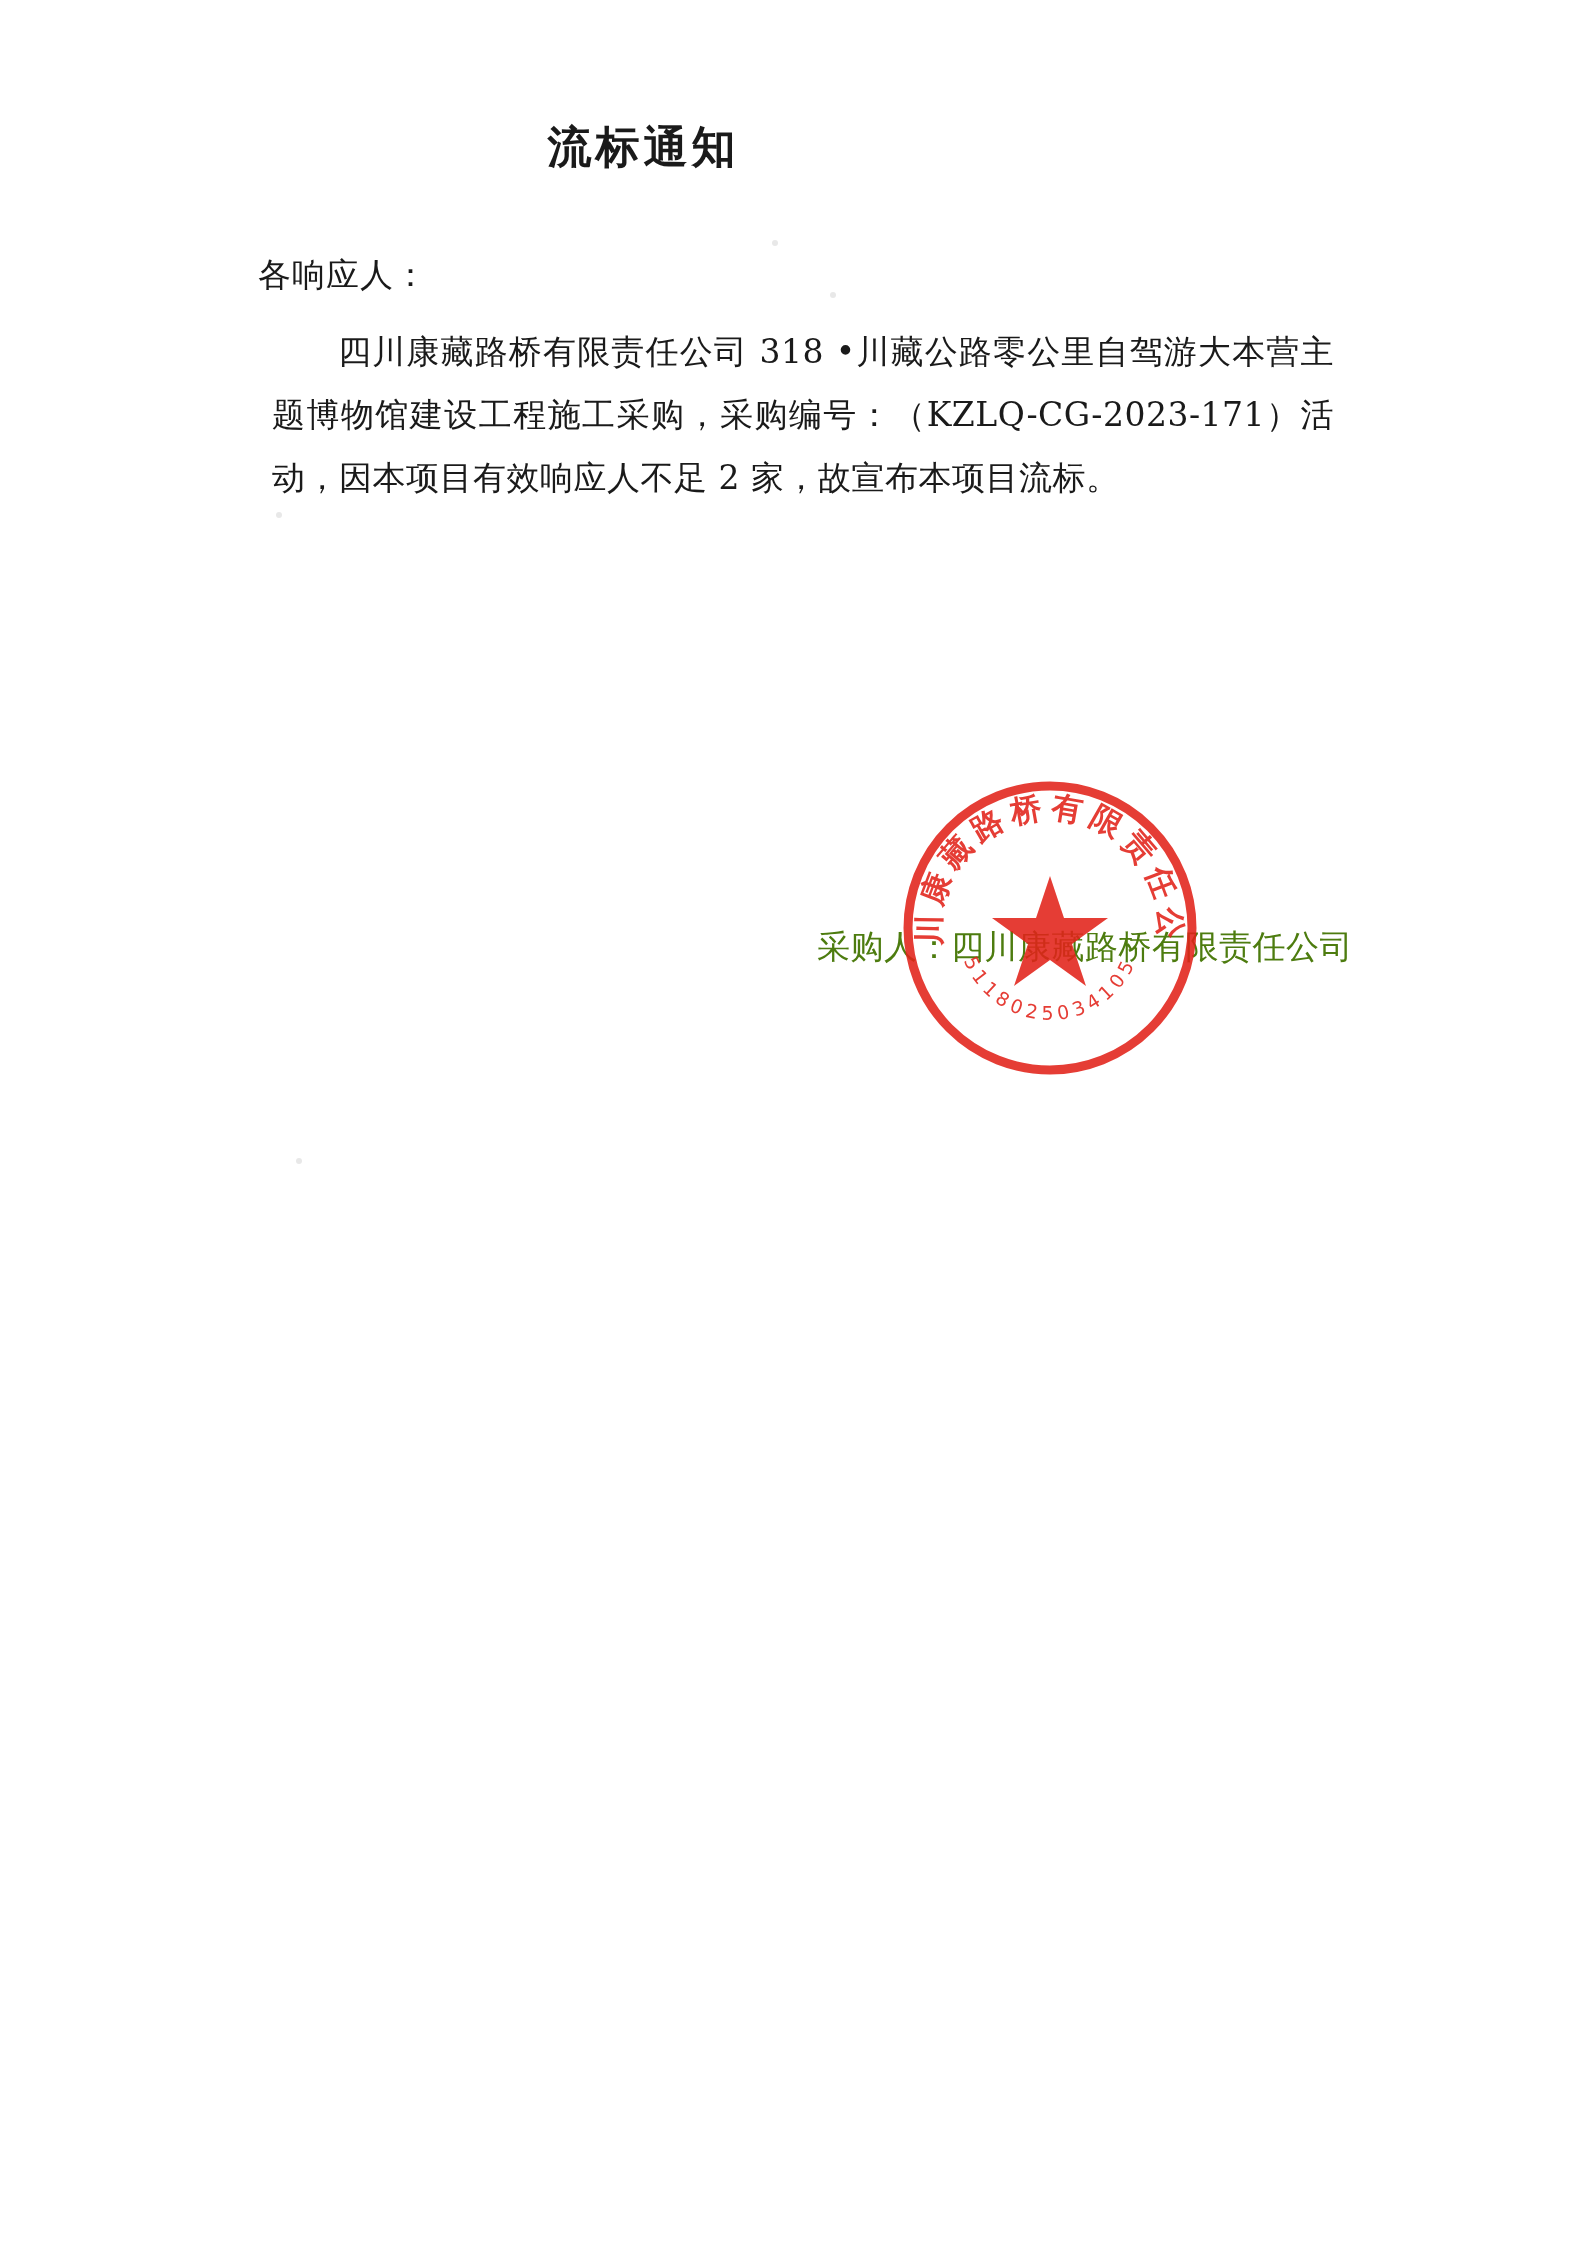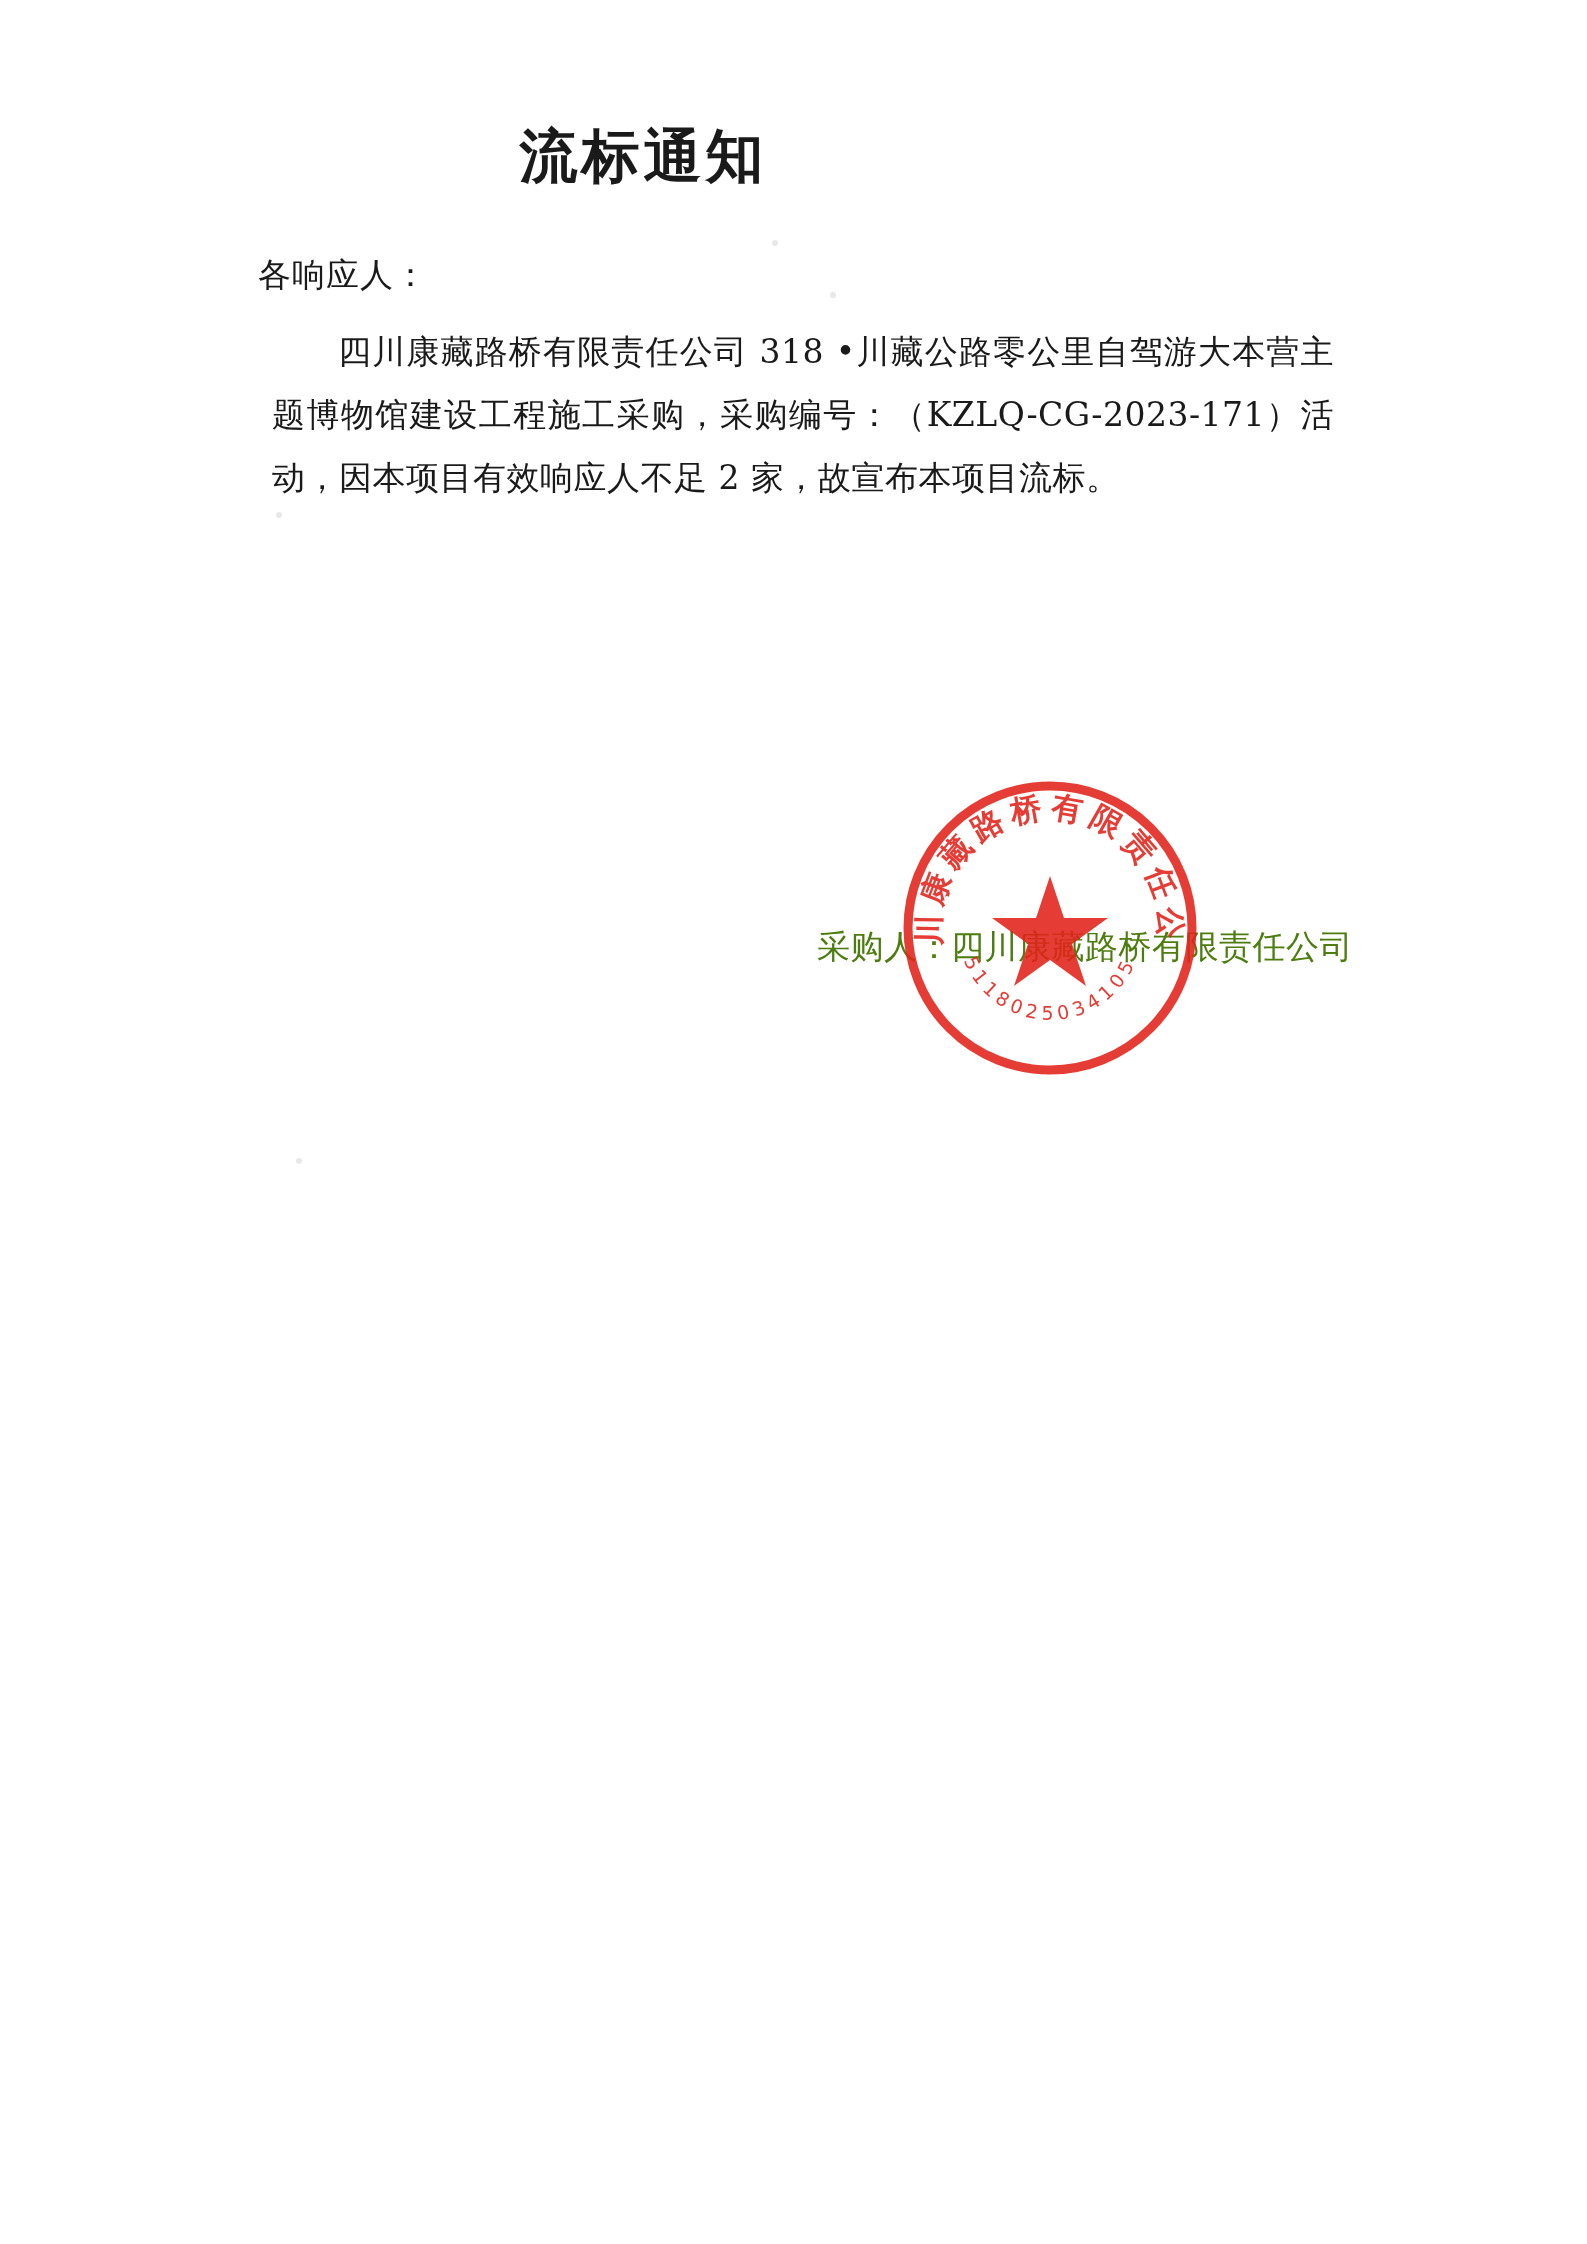--- a/index.html
+++ b/index.html
@@ -18,21 +18,21 @@
     overflow: hidden;
   }
   .doc-title {
     position: absolute;
     top: 118px;
     left: 0;
     width: 1287px;
     text-align: center;
     font-family: "DejaVu Serif", "Liberation Serif", serif;
     font-weight: bold;
-    font-size: 58px;
+    font-size: 44px;
     letter-spacing: 4px;
     color: #1a1a1a;
   }
   .body-block {
     position: absolute;
     top: 243px;
     left: 258px;
     width: 1090px;
     font-family: "DejaVu Serif", "Liberation Serif", serif;
     font-size: 33px;

